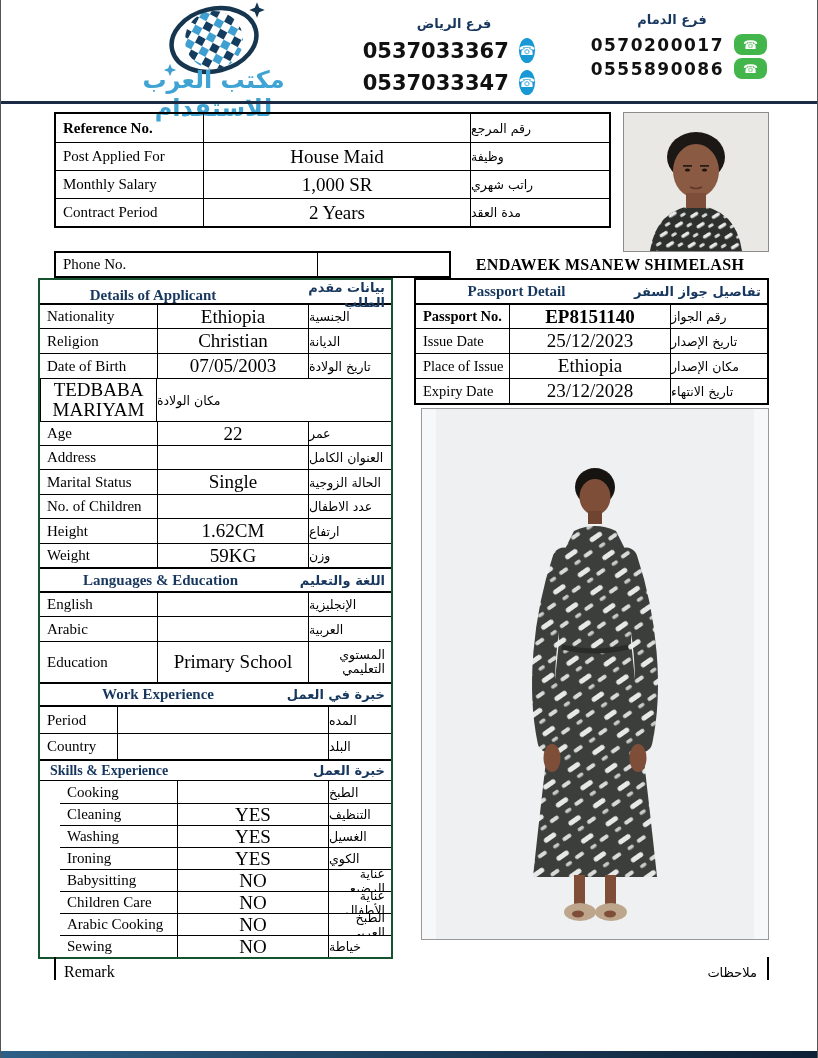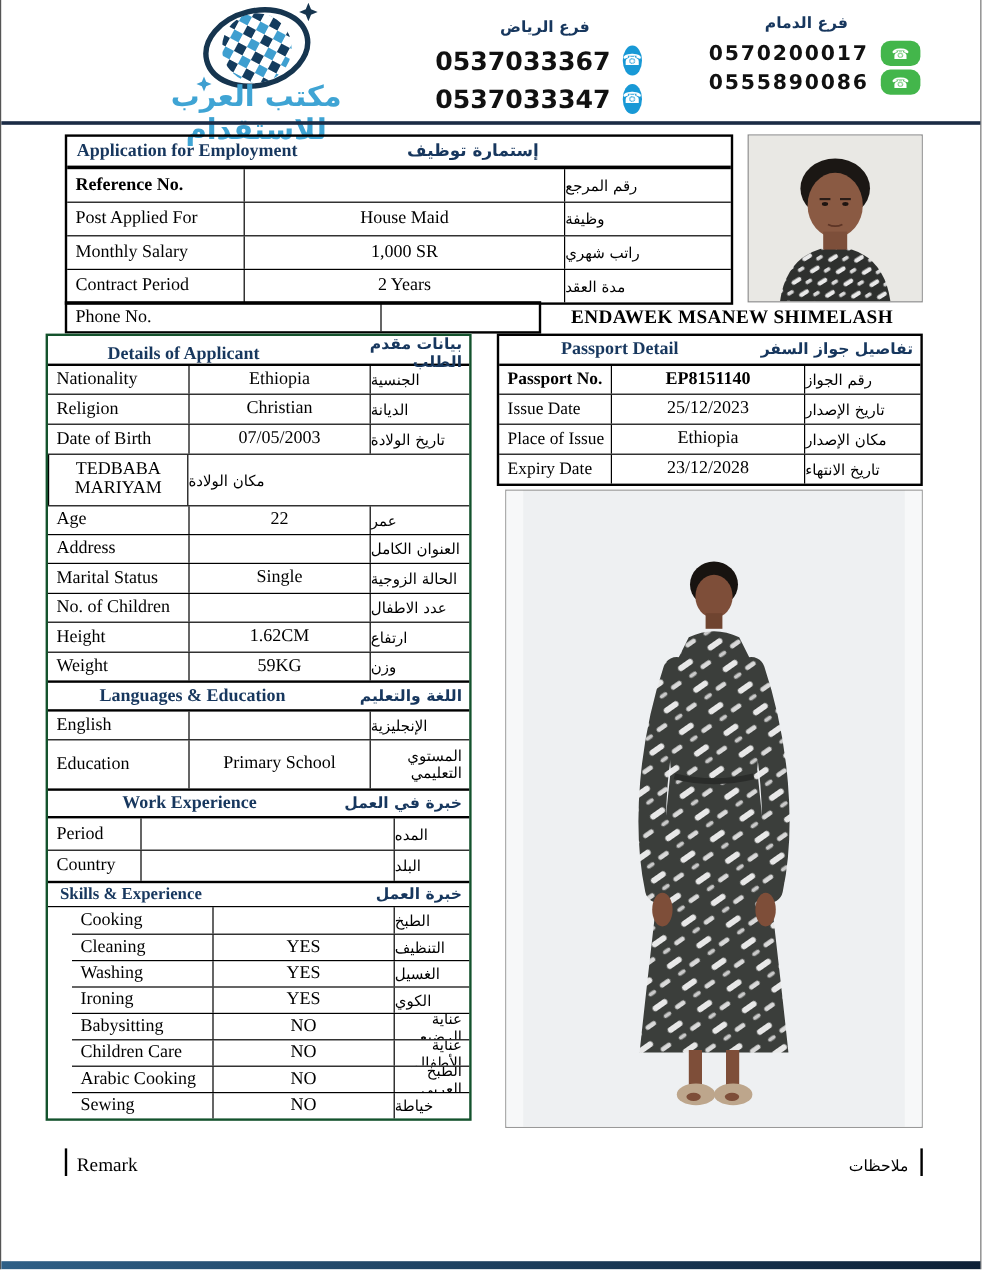--- a/index.html
+++ b/index.html
@@ -21,21 +21,21 @@
   .dammam .phone-num{font-size:17px;letter-spacing:1.5px;}
   .icon-phone{display:inline-flex;align-items:center;justify-content:center;color:#fff;
               font-family:"DejaVu Sans", sans-serif;}
   .icon-blue{width:25px;height:25px;border-radius:50%;background:#1899d6;font-size:13px;}
   .icon-green{width:33px;height:21px;border-radius:8px;background:#43b64b;font-size:12px;}
   .header-rule{position:absolute;left:0;top:101px;width:818px;height:3px;background:#1b2b45;}
 
   
   .cell{display:flex;align-items:center;box-sizing:border-box;overflow:hidden;}
   .cell.en{padding-left:7px;font-size:15px;}
-  .cell.val{justify-content:center;text-align:center;font-size:15px;line-height:1.05;}
+  .cell.val{justify-content:center;text-align:center;font-size:19px;line-height:1.05;}
   .cell.ar{justify-content:flex-end;padding-right:6px;font-size:12.5px;}
   .trow{display:grid;border-top:1px solid #000;box-sizing:border-box;}
   .sec-head{display:grid;align-items:center;border-top:2px solid #000;box-sizing:border-box;
             font-weight:bold;color:#17375E;}
   .sec-head .h-en{font-size:15px;text-align:center;}
   .sec-head .h-ar{font-size:13px;text-align:right;padding-right:6px;font-weight:bold;}
 
   
   .app-table{position:absolute;left:53px;top:112px;width:557px;border:2px solid #000;box-sizing:border-box;}
   .app-title{display:flex;align-items:center;height:26px;border-bottom:2px solid #000;box-sizing:border-box;}
@@ -137,24 +137,20 @@
       </div>
       <div class="phone-line" style="margin-top:3px;">
         <span class="phone-num">0555890086</span>
         <span class="icon-phone icon-green">☎</span>
       </div>
     </div>
   </div>
   <div class="header-rule"></div>
 
   <div class="app-table">
-    <div class="app-title">
-      <span class="t-en">Application for Employment</span>
-      <span class="t-ar ar">إستمارة توظيف</span>
-    </div>
     <div class="trow bold-label">
       <div class="cell en">Reference No.</div>
       <div class="cell val"></div>
       <div class="cell ar">رقم المرجع</div>
     </div>
     <div class="trow">
       <div class="cell en">Post Applied For</div>
       <div class="cell val">House Maid</div>
       <div class="cell ar">وظيفة</div>
     </div>
@@ -256,20 +252,25 @@
 
     <div class="sec-head hd-lang">
       <span class="h-en">Languages &amp; Education</span>
       <span class="h-ar ar">اللغة والتعليم</span>
     </div>
     <div class="trow g3 r25" style="border-top:2px solid #000;">
       <div class="cell en">English</div>
       <div class="cell val"></div>
       <div class="cell ar">الإنجليزية</div>
     </div>
+    <div class="trow g3 r25">
+      <div class="cell en">Arabic</div>
+      <div class="cell val"></div>
+      <div class="cell ar">العربية</div>
+    </div>
     <div class="trow g3 r41">
       <div class="cell en">Education</div>
       <div class="cell val">Primary School</div>
       <div class="cell ar" style="text-align:right;line-height:1.15;">المستوي التعليمي</div>
     </div>
 
     <div class="sec-head hd-work">
       <span class="h-en">Work Experience</span>
       <span class="h-ar ar">خبرة في العمل</span>
     </div>

